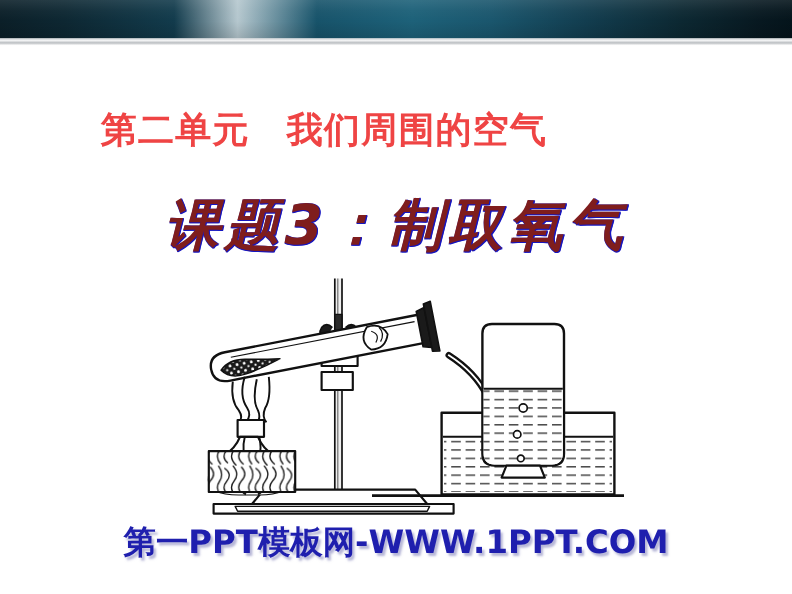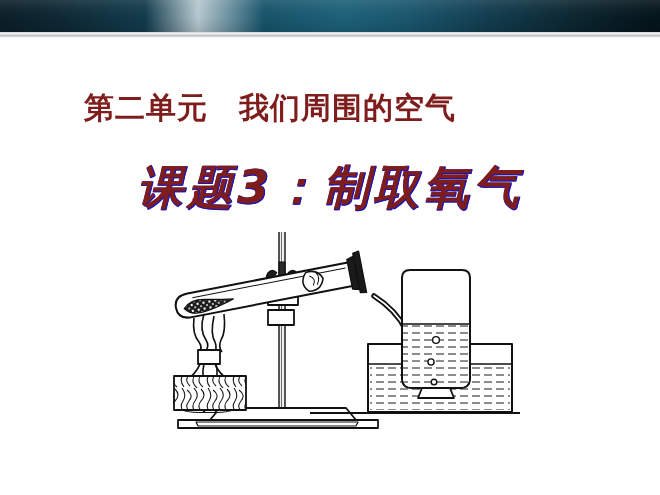--- a/index.html
+++ b/index.html
@@ -68,21 +68,21 @@
   .unit-heading {
     position: absolute;
     left: 0;
     top: 88px;
     width: 540px;
     text-align: center;
     font-family: Liberation Mono, monospace;
     font-weight: bold;
     font-size: 30px;
     letter-spacing: 1px;
-    color: #7f1d1d;
+    color: #ef4444;
     white-space: pre;
   }
   .main-title {
     position: absolute;
     left: 0;
     top: 157px;
     width: 660px;
     text-align: center;
     font-family: "DejaVu Sans", "Liberation Sans", sans-serif;
     font-weight: bold;
@@ -262,14 +262,15 @@
 
           <circle cx="276" cy="108" r="3.4" fill="#ffffff" stroke="#111111" stroke-width="1.4"></circle>
           <circle cx="271" cy="130" r="3.1" fill="#ffffff" stroke="#111111" stroke-width="1.4"></circle>
           <circle cx="274" cy="150" r="2.8" fill="#ffffff" stroke="#111111" stroke-width="1.4"></circle>
         </g>
 
       </g>
     </svg>
   </div>
 
+  <div class="footer-mark">第一PPT模板网-WWW.1PPT.COM</div>
 
 </div>
 
 </body></html>

